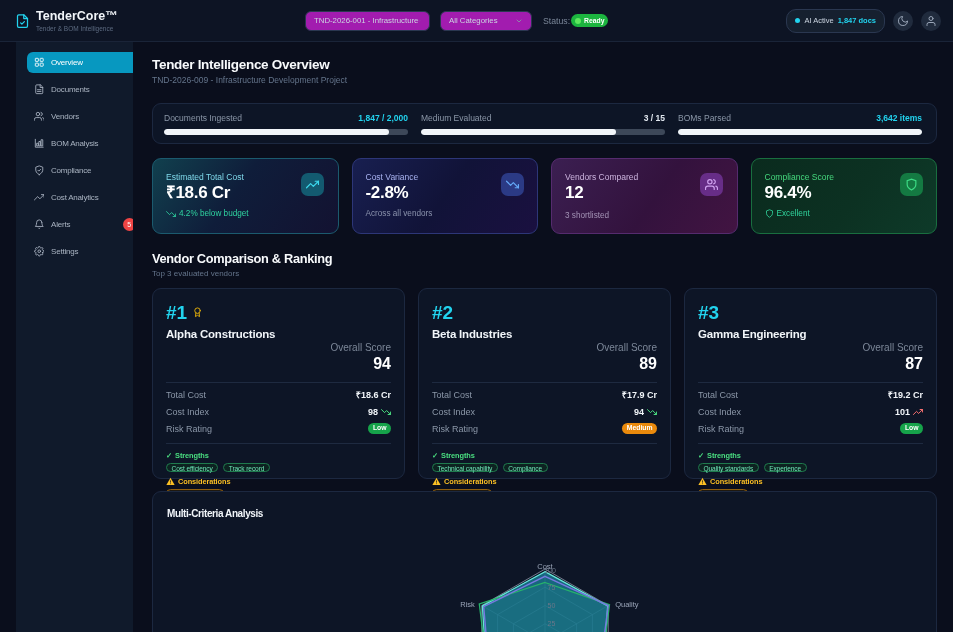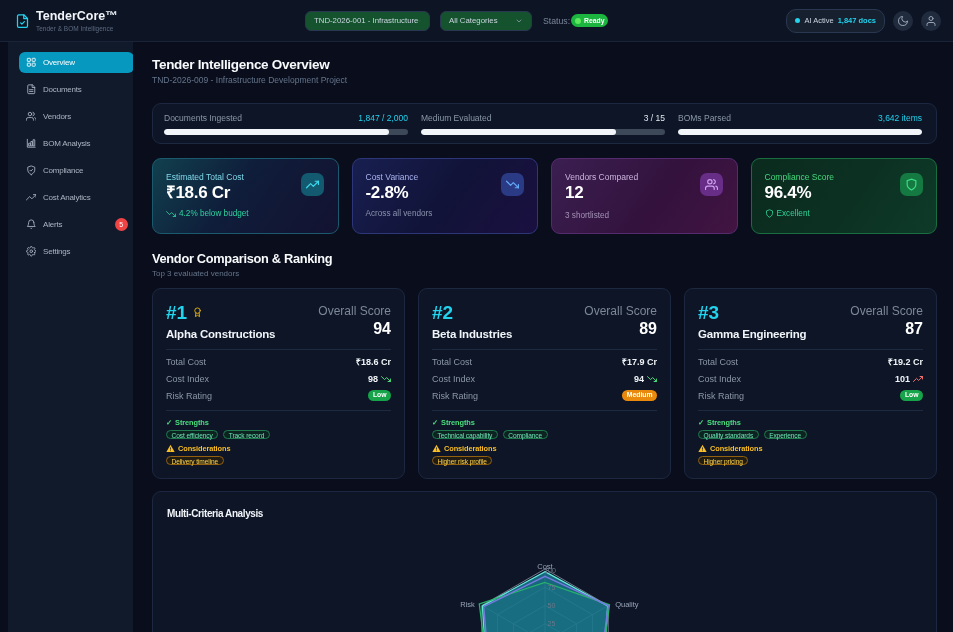--- a/index.html
+++ b/index.html
@@ -2,42 +2,42 @@
 <html><head>
 <meta charset="utf-8">
 <style>
 * { margin:0; padding:0; box-sizing:border-box; }
 html,body { width:953px; height:632px; overflow:hidden; background:#0a0e1c; font-family:"Liberation Sans",sans-serif; color:#e2e8f0; }
 .header { position:absolute; top:0; left:0; width:953px; height:42px; background:#0d1424; border-bottom:1px solid #1a2438; display:flex; align-items:center; z-index:5; }
 .logo-wrap { display:flex; align-items:center; gap:6px; padding-left:15px; width:305px; }
 .logo-icon { width:15px; height:18px; }
 .logo-title { font-size:12.5px; font-weight:bold; color:#f1f5f9; line-height:1.15; }
 .logo-sub { font-size:6.5px; color:#5c6a80; margin-top:1px; }
-.select { background:#14532d; border:1px solid #2a3750; border-radius:6px; height:20px; display:flex; align-items:center; justify-content:space-between; padding:0 8px; font-size:7.8px; color:#cbd5e1; margin-right:10px; white-space:nowrap; }
+.select { background:#a21caf; border:1px solid #2a3750; border-radius:6px; height:20px; display:flex; align-items:center; justify-content:space-between; padding:0 8px; font-size:7.8px; color:#cbd5e1; margin-right:10px; white-space:nowrap; }
 .status-lbl { font-size:8.7px; color:#7a8698; margin:0 1px 0 1px; }
 .ready-pill { background:#1cb53f; color:#fff; font-size:6.8px; font-weight:bold; border-radius:7px; height:13px; padding:0 4px 0 4px; display:flex; align-items:center; gap:3px; }
 .ready-dot { width:6px; height:6px; border-radius:50%; background:#5ee85e; }
 .hdr-right { margin-left:auto; display:flex; align-items:center; gap:8px; padding-right:12px; }
 .ai-pill { background:#16202f; border:1px solid #2a3750; border-radius:10px; height:24px; display:flex; align-items:center; gap:4px; padding:0 8px; font-size:7.5px; }
 .ai-dot { width:5px; height:5px; border-radius:50%; background:#22d3ee; }
 .circle-btn { width:20px; height:20px; border-radius:50%; background:#202b3d; display:flex; align-items:center; justify-content:center; color:#9aa6b8; }
-.sidebar { position:absolute; top:42px; left:8px; width:133px; height:590px; background:#101a2b; border-right:1px solid #1c2840; padding-top:10px; }
+.sidebar { position:absolute; top:42px; left:16px; width:133px; height:590px; background:#101a2b; border-right:1px solid #1c2840; padding-top:10px; }
 .nav-item + .nav-item { margin-top:6px; }
 .nav-item { display:flex; align-items:center; gap:7px; height:21px; margin:0 6px 0 11px; padding:0 6.5px; border-radius:6px; font-size:8px; letter-spacing:-0.2px; color:#aab4c2; }
 .nav-item.active { background:#0798c0; color:#fff; }
 .nav-item svg { flex:0 0 auto; }
 .badge-red { margin-left:auto; background:#ef4444; color:#fff; width:13px; height:13px; border-radius:50%; font-size:7px; display:flex; align-items:center; justify-content:center; }
 .main { position:absolute; top:42px; left:133px; width:820px; height:590px; background:#0a0e1c; padding:15px 16px 0 19px; }
 h1.page-title { font-size:13.5px; font-weight:bold; color:#f8fafc; letter-spacing:-0.3px; line-height:15px; }
 .page-sub { font-size:8.5px; color:#64748b; margin-top:3px; }
 .progress-card { margin-top:18px; background:#0d1526; border:1px solid #1c2840; border-radius:9px; height:41px; padding:9px 14px 11px 11px; display:flex; gap:13px; }
 .pcol { flex:1; }
 .prow { display:flex; justify-content:space-between; font-size:8.5px; margin-bottom:6px; }
 .prow .lab { color:#8b97a8; }
-.prow .val { color:#22d3ee; font-weight:normal; }
+.prow .val { color:#22d3ee; font-weight:bold; }
 .prow .val.white { color:#e2e8f0; }
 .ptrack { height:6px; background:#3d4859; border-radius:3px; overflow:hidden; }
 .pfill { height:6px; background:#f1f5f9; border-radius:3px; }
 .kpis { margin-top:14px; display:flex; gap:13px; }
 .kpi { flex:1; height:76px; border-radius:9px; padding:13px 13px; position:relative; }
 .kpi .klabel { font-size:8.5px; }
 .kpi .kval { font-size:17px; font-weight:bold; color:#fff; margin-top:1px; line-height:1.15; letter-spacing:-0.3px; }
 .kpi .ksub { font-size:8.2px; margin-top:6px; display:flex; align-items:center; gap:3px; }
 .kpi .kicon { position:absolute; top:13.5px; right:13.5px; width:23px; height:23px; border-radius:7px; display:flex; align-items:center; justify-content:center; }
 .kpi1 { background:linear-gradient(125deg,#11404e 0%,#0f1d3a 45%,#131231 100%); border:1px solid #1b5a6e; }
@@ -56,21 +56,21 @@
 .kpi4 .klabel { color:#45d87d; }
 .kpi4 .ksub { color:#30d39c; }
 .kpi4 .kicon { background:#147a42; color:#3ddb85; }
 h2.section-title { font-size:12.8px; font-weight:bold; color:#f8fafc; margin-top:18px; letter-spacing:-0.3px; line-height:14px; }
 .section-sub { font-size:8px; color:#64748b; margin-top:3px; }
 .vcards { display:flex; gap:13px; margin-top:10px; }
 .vcard { flex:1; background:#0d1526; border:1px solid #1c2840; border-radius:9px; padding:12px 13px; height:191px; }
 .vtop { display:flex; justify-content:space-between; }
 .rank { font-size:19px; font-weight:bold; color:#22d3ee; display:flex; align-items:center; gap:5px; line-height:1; padding-top:2px; }
 .oscore { text-align:right; padding-top:3px; }
-.oscore .osl { font-size:12px; color:#7c8798; }
+.oscore .osl { font-size:10px; color:#7c8798;margin-top:38px; }
 .oscore .osv { font-size:16px; font-weight:bold; color:#fff; margin-top:2px; }
 .vname { font-size:11.5px; font-weight:bold; color:#f1f5f9; margin-top:6px; letter-spacing:-0.2px; }
 .vdivider { border-top:1px solid #1e2a40; }
 .vd1 { margin-top:9px; }
 .vd2 { margin-top:9px; }
 .vrow { display:flex; justify-content:space-between; align-items:center; margin-top:6px; height:11px; font-size:9px; }
 .vrow .vl { color:#8b97a8; }
 .vrow .vv { color:#f1f5f9; font-weight:bold; display:flex; align-items:center; gap:3px; }
 .pill { display:inline-block; font-size:6.8px; font-weight:bold; border-radius:8px; padding:0 4.5px; line-height:10.2px; height:10.2px; }
 .pill.low { background:#16a34a; color:#fff; }

